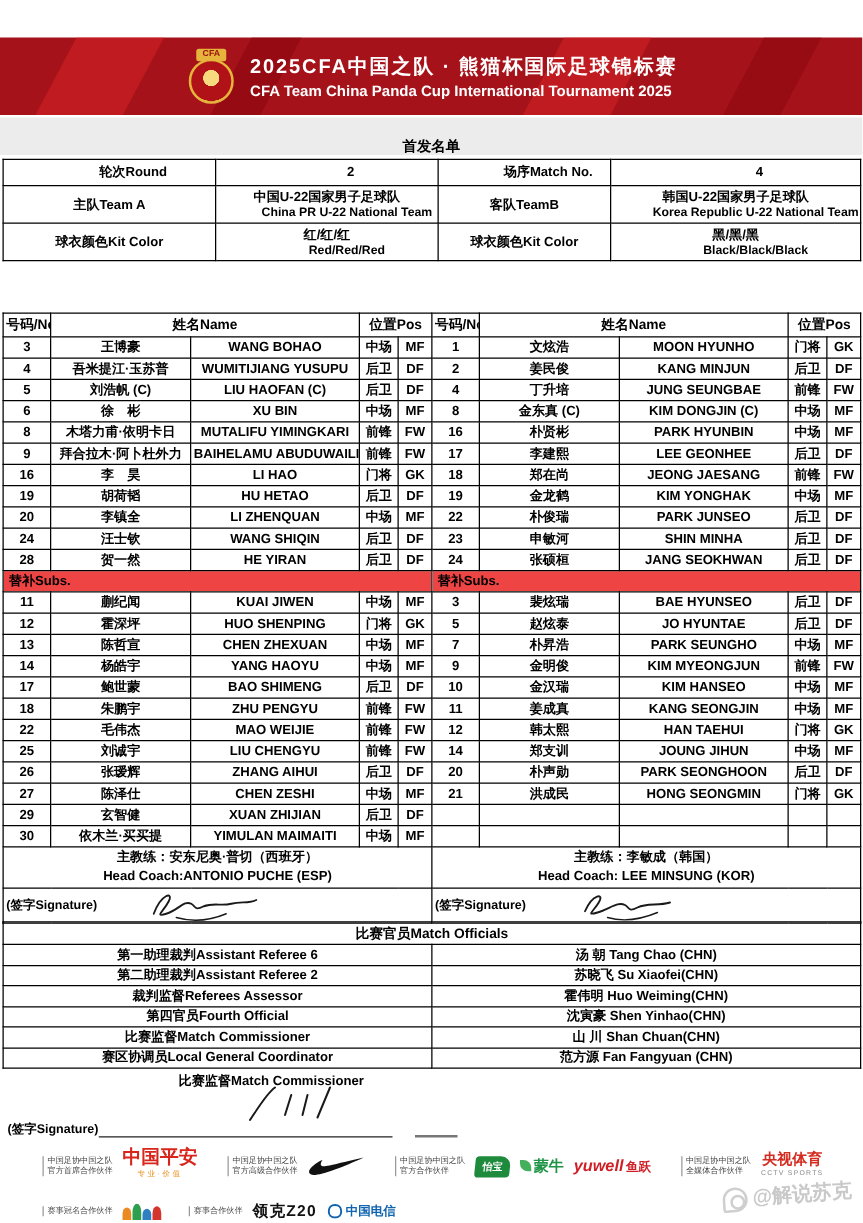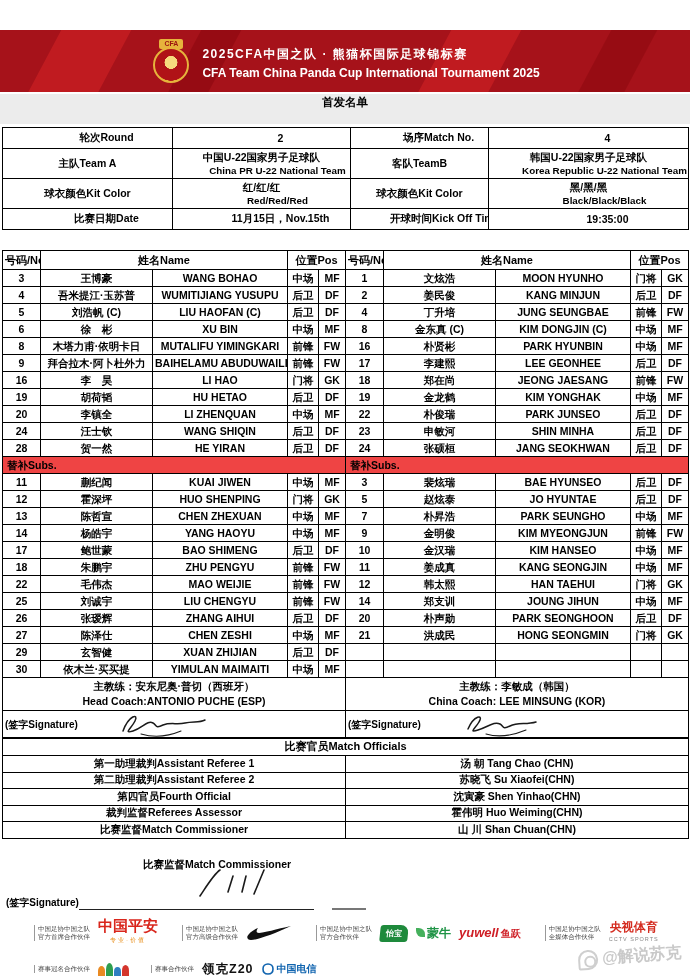--- a/index.html
+++ b/index.html
@@ -14,25 +14,25 @@
   .banner .stripe { position:absolute; top:-30px; height:140px; width:70px;
     background:rgba(224,40,40,.45); transform:skewX(-28deg); }
   .banner .s1{ left:40px; } .banner .s2{ left:180px; width:40px; background:rgba(130,5,10,.45);}
   .banner .s3{ left:430px; } .banner .s4{ left:590px; width:46px; background:rgba(130,5,10,.4);}
   .badge { position:relative; z-index:2; width:42px; text-align:center; }
   .badge-plaque { width:24px; height:10px; margin:0 auto; background:#e6b33c; border-radius:2px;
     color:#9b1310; font-size:7px; line-height:10px; }
   .badge-circle { width:36px; height:36px; margin:-2px auto 0; border-radius:50%;
     border:2px solid #e6b33c; background:radial-gradient(circle at 50% 42%, #f6da7d 0 26%, #b01217 27% 74%, #e6b33c 75%); }
   .banner-title { z-index:2; color:#fff; }
-  .banner-title .t1 { font-size:12px; letter-spacing:1.5px; line-height:24px; }
+  .banner-title .t1 { font-size:16px; letter-spacing:1.5px; line-height:24px; }
   .banner-title .t2 { font-size:12px; line-height:15px; }
   
   .subheader { position:absolute; top:94px; left:0; width:690px; height:30px;
-    background:#ececec; text-align:center; font-size:11.5px; line-height:14px; padding-top:1px; }
+    background:#ececec; text-align:center; font-size:11.5px; line-height:14px; padding-top:17px; }
   
   table { border-collapse:collapse; table-layout:fixed; }
   td { border:1px solid #000; text-align:center; vertical-align:middle; overflow:hidden; white-space:nowrap; }
   
   .match-info { position:absolute; top:127px; left:2px; width:686px; }
   .match-info td { font-size:10.5px; padding:2px 1px; }
   .match-info .lbl { }
   .match-info .v2 { font-size:9.8px;margin-left:32px; }
   .match-info tr.one td { height:21px;padding-left:39px; }
   .match-info tr.two td { height:30px; }
@@ -151,32 +151,20 @@
           <div class="v2">Red/Red/Red</div>
         </td>
         <td class="lbl">球衣颜色Kit Color</td>
         <td>
           <div class="v1">黑/黑/黑</div>
           <div class="v2">Black/Black/Black</div>
         </td>
       </tr>
 
 
-      <tr class="one">
-        <td class="lbl">比赛日期Date</td>
-        <td>
-          <div class="v1">11月15日，Nov.15th</div>
-          <div class="v2"></div>
-        </td>
-        <td class="lbl">开球时间Kick Off Time</td>
-        <td>
-          <div class="v1">19:35:00</div>
-          <div class="v2"></div>
-        </td>
-      </tr>
     </tbody>
 </table>
 
 <table class="roster">
   <colgroup>
     <col style="width:38px">
       <col style="width:112px">
       <col style="width:135px">
       <col style="width:31px">
       <col style="width:27px">
@@ -506,21 +494,21 @@
       </tr>
     </tbody>
   <tbody>
     <tr class="coach">
       <td colspan="5">
         <div>主教练：安东尼奥·普切（西班牙）</div>
         <div>Head Coach:ANTONIO PUCHE (ESP)</div>
       </td>
       <td colspan="5">
         <div>主教练：李敏成（韩国）</div>
-        <div>China Coach: LEE MINSUNG (KOR)</div>
+        <div>Head Coach: LEE MINSUNG (KOR)</div>
       </td>
     </tr>
     <tr class="sig">
       <td colspan="5">
         <span class="siglabel">(签字Signature)</span>
         <svg class="scr" width="100" height="26" viewBox="0 0 100 26">
           <path d="M10 20 C16 4 26 2 22 10 C18 18 10 23 20 20 C30 17 34 9 40 12 C44 14 42 18 50 14 C58 11 64 14 72 12 C80 10 86 12 92 9" fill="none" stroke="#1a1a1a" stroke-width="1.5" stroke-linecap="round"></path>
           <path d="M28 23 C42 27 56 25 68 20" fill="none" stroke="#1a1a1a" stroke-width="1.1" stroke-linecap="round"></path>
         </svg>
       </td>
@@ -542,44 +530,48 @@
     </colgroup>
   <tbody>
     <tr class="title">
       <td colspan="2">比赛官员Match Officials</td>
     </tr>
   </tbody>
   <tbody>
 
 
       <tr>
-        <td>第一助理裁判Assistant Referee 1</td>
+        <td>第一助理裁判Assistant Referee 6</td>
         <td>汤 朝 Tang Chao (CHN)</td>
       </tr>
 
       <tr>
         <td>第二助理裁判Assistant Referee 2</td>
         <td>苏晓飞 Su Xiaofei(CHN)</td>
       </tr>
 
       <tr>
+        <td>裁判监督Referees Assessor</td>
+        <td>霍伟明 Huo Weiming(CHN)</td>
+      </tr>
+
+      <tr>
         <td>第四官员Fourth Official</td>
         <td>沈寅豪 Shen Yinhao(CHN)</td>
       </tr>
 
       <tr>
-        <td>裁判监督Referees Assessor</td>
-        <td>霍伟明 Huo Weiming(CHN)</td>
-      </tr>
-
-      <tr>
         <td>比赛监督Match Commissioner</td>
         <td>山 川 Shan Chuan(CHN)</td>
       </tr>
 
+      <tr>
+        <td>赛区协调员Local General Coordinator</td>
+        <td>范方源 Fan Fangyuan (CHN)</td>
+      </tr>
     </tbody>
 </table>
 
 <div class="commblock">
   <div class="comm-label">比赛监督Match Commissioner</div>
   <svg class="comm-scr" width="120" height="34" viewBox="0 0 120 34">
     <path d="M8 30 C16 18 22 8 28 4 M36 26 L41 10 M50 26 L54 10 M62 28 L72 4" fill="none" stroke="#1a1a1a" stroke-width="1.6" stroke-linecap="round"></path>
   </svg>
   <div class="comm-sigline">
     <span>(签字Signature)</span><span class="line">&nbsp;</span><span class="dash">&nbsp;</span>

